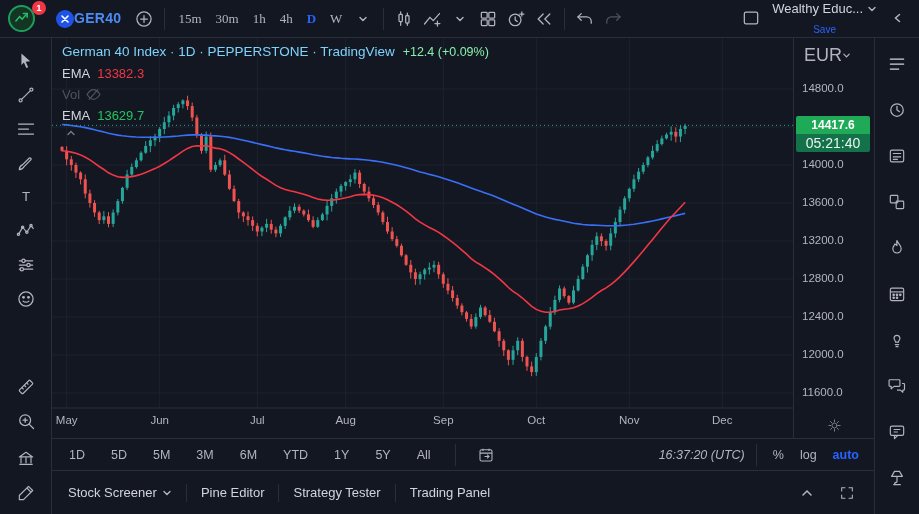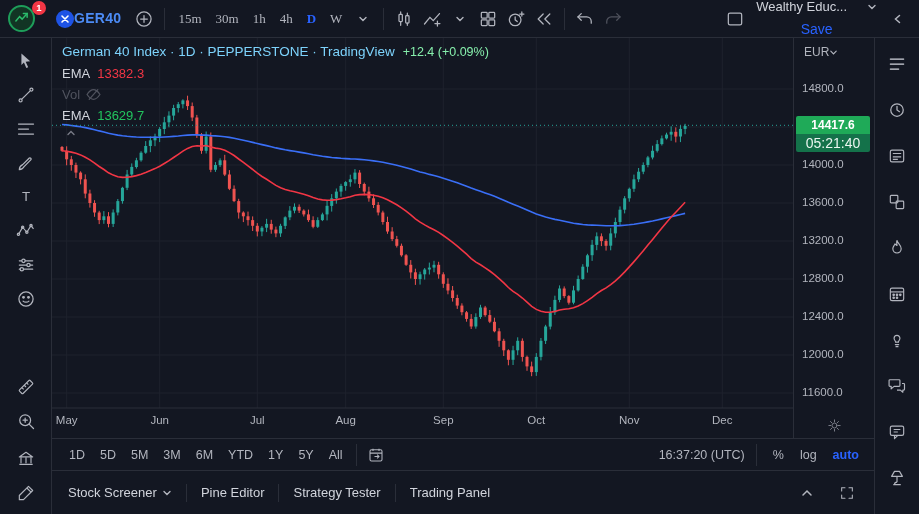--- a/index.html
+++ b/index.html
@@ -27,22 +27,22 @@
             display:flex; align-items:center; justify-content:center; }
   .symbol-txt { color:#4c8bf5; font-weight:bold; font-size:14px; letter-spacing:.3px; }
   .iconbtn { display:flex; align-items:center; justify-content:center; min-width:26px; height:28px;
              padding:0 3px; border-radius:4px; color:#b2b5be; cursor:pointer; }
   .sep { width:1px; height:22px; background:#2a2e39; margin:0 5px; flex:0 0 1px; }
   .tf { color:#b2b5be; padding:4px 6px; border-radius:4px; font-size:13px; cursor:pointer;font-family:Liberation Serif, serif; }
   .tf.active { color:#2962ff; font-weight:bold; }
   .dim { color:#50535e; }
   .tb-right { margin-left:auto; display:flex; align-items:center; gap:4px; }
   .layoutname { display:flex; flex-direction:column; align-items:center; line-height:1.1; cursor:pointer; padding:1px 4px; }
-  .layoutname .row1 { display:flex; align-items:center; gap:20px; color:#d1d4dc; }
-  .savelink { color:#2962ff; font-size:14px; margin-top:8px; }
+  .layoutname .row1 { display:flex; align-items:center; gap:4px; color:#d1d4dc; }
+  .savelink { color:#2962ff; font-size:10px; margin-top:8px; }
   
   .main { flex:1; display:flex; min-height:0; }
   .left-tools { width:52px; flex:0 0 52px; border-right:1px solid #2a2e39; background:#131722;
                 display:flex; flex-direction:column; align-items:center; padding-top:6px; }
   .tool { width:38px; height:34px; display:flex; align-items:center; justify-content:center;
           color:#b2b5be; border-radius:4px; cursor:pointer; flex:0 0 34px; }
   .tool-gap { height:54px; flex:0 0 54px; }
   .left-bottom { margin-top:auto; display:flex; flex-direction:column; align-items:center; padding-bottom:4px; }
   
   .center { flex:1; display:flex; flex-direction:column; min-width:0; }
@@ -57,32 +57,32 @@
   .lrow .lbl { color:#d1d4dc; }
   .val-red { color:#f23645; }
   .val-grey { color:#22c55e; }
   .vol-dim { color:#50535e; display:flex; align-items:center; gap:6px; }
   .legend-collapse { color:#787b86; margin-left:4px; }
   
   .axis { width:81px; flex:0 0 81px; border-left:1px solid #2a2e39; position:relative;
           font-size:11.5px; color:#b2b5be; background:#131722; }
   .axis-lab { position:absolute; left:8px; }
   .eur-row { position:absolute; top:7px; left:10px; display:flex; align-items:center; 
-             color:#b2b5be; font-size:12px; cursor:pointer; }
+             color:#b2b5be; font-size:18px; cursor:pointer; }
   .price-badge { position:absolute; left:2px; right:4px; top:78px; z-index:4; border-radius:2px; overflow:hidden; }
   .pb-price { background:#1faa58; color:#fff; font-size:12px; font-weight:bold; text-align:center; padding:2px 0; }
   .pb-count { background:#14724a; color:#eaf5ef; font-size:14px; text-align:center; padding:1px 0; }
   .axis-gear { position:absolute; bottom:5px; left:0; right:0; display:flex; justify-content:center;
                color:#787b86; cursor:pointer; }
   
   .tfbar { height:32px; flex:0 0 32px; border-top:1px solid #2a2e39; display:flex; align-items:center;
-           padding:0 10px; gap:1px; background:#131722; }
+           padding:0 10px; gap:12px; background:#131722; }
   .range { color:#b2b5be; padding:3px 7px; border-radius:4px; font-size:12.5px; cursor:pointer; }
   .tf-right { margin-left:auto; display:flex; align-items:center; gap:6px; }
-  .clock { color:#b2b5be; font-size:12.5px; cursor:pointer; }
+  .clock { color:#b2b5be; font-size:12.5px; cursor:pointer;font-style:italic; }
   .scale-btn { color:#b2b5be; font-size:12.5px; padding:2px 5px; cursor:pointer; }
   .scale-btn.active { color:#2962ff; font-weight:bold; }
   
   .footer { flex:1; border-top:1px solid #2a2e39; display:flex; align-items:center;
             padding:0 14px; background:#131722; }
   .fitem { color:#d1d4dc; font-size:13px; padding:0 14px; cursor:pointer; display:flex; align-items:center; gap:5px; }
   .fitem:first-child { padding-left:2px;align-items:center; }
   .fsep { width:1px; height:18px; background:#2a2e39; }
   .f-right { margin-left:auto; display:flex; align-items:center; gap:14px; color:#b2b5be; }
   

